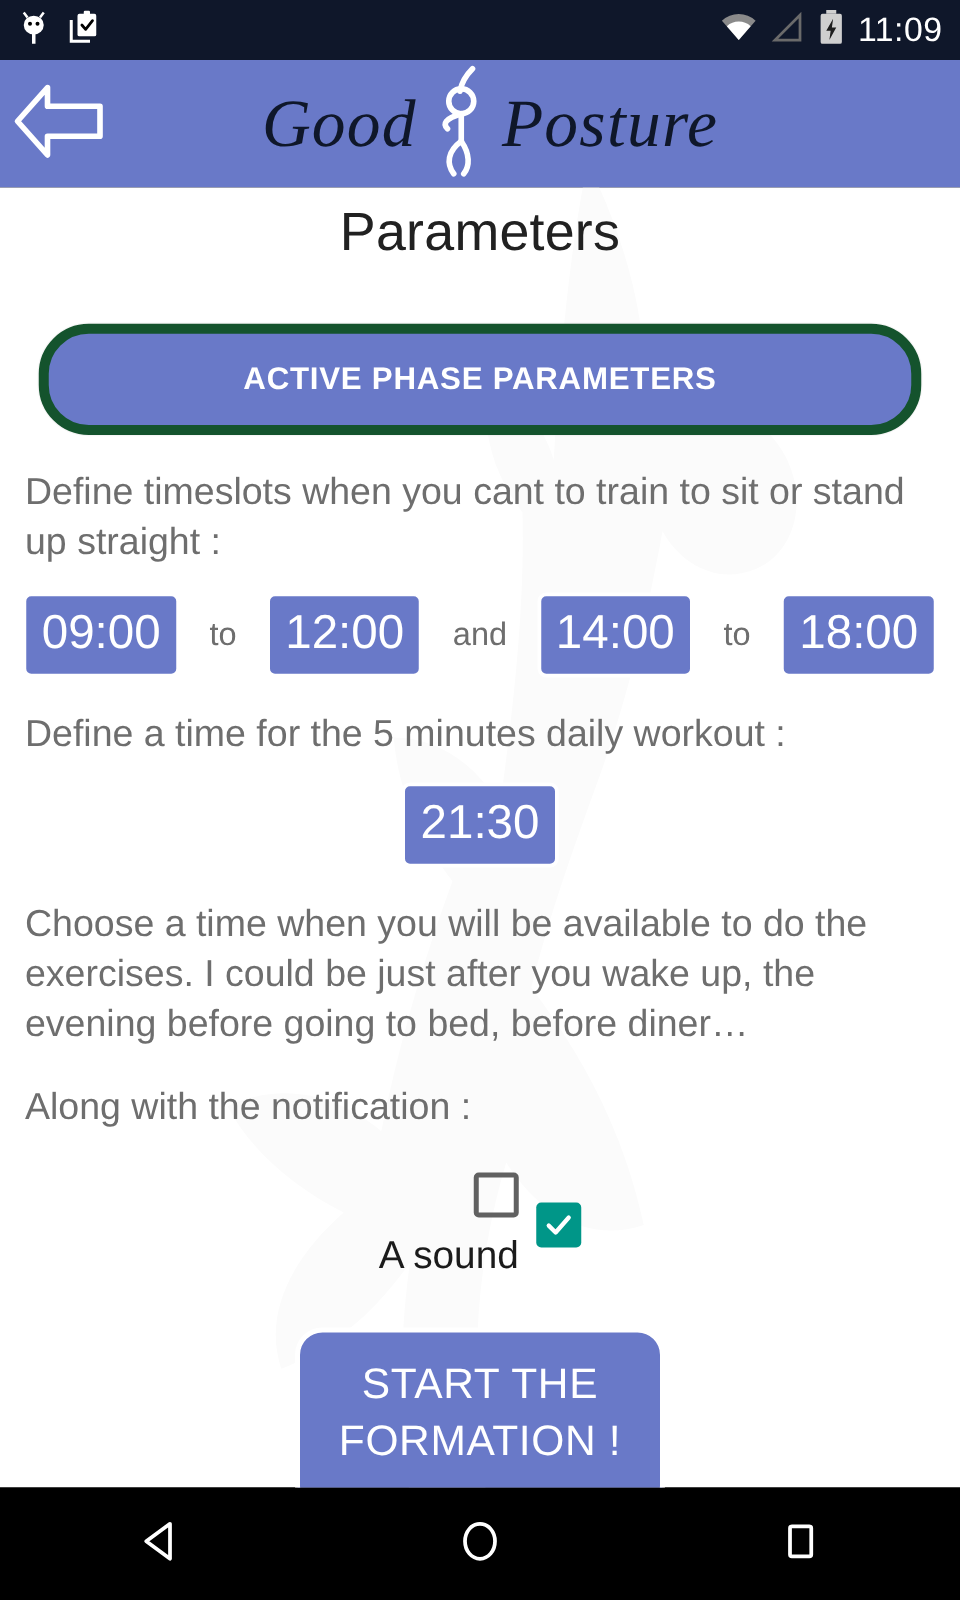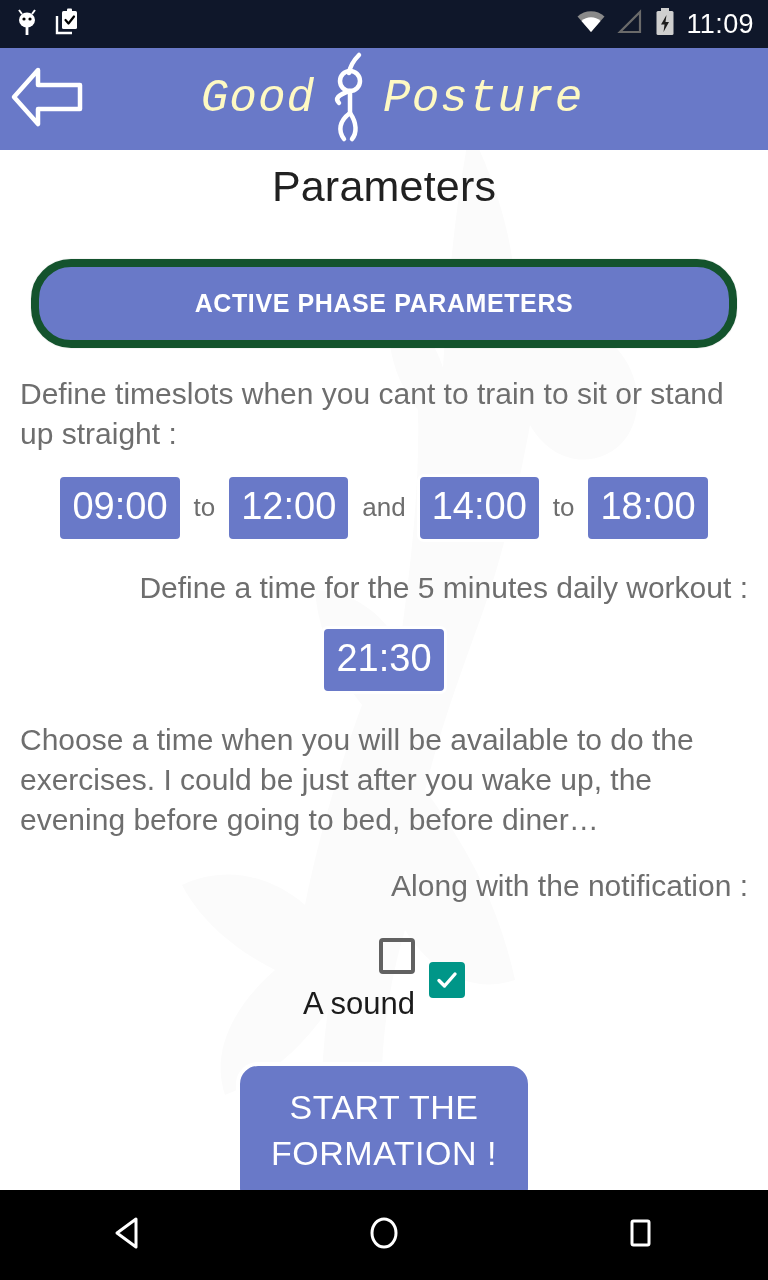--- a/index.html
+++ b/index.html
@@ -25,22 +25,22 @@
   .appbar{
     position:absolute; top:48px; left:0; width:768px; height:102px;
     background:#6979c8; display:flex; align-items:center;
   }
   .back-btn{ width:96px; height:102px; display:flex; align-items:center; justify-content:center; }
   .brand{
     flex:1; display:flex; align-items:center; justify-content:center;
     gap:4px; margin-right:80px;
   }
   .brand-word{
-    font-family:Liberation Mono, monospace;
-    font-style:italic; font-size:46px; color:#fef9c3;
+    font-family:Liberation Serif, serif;
+    font-style:italic; font-size:54px; color:#0f172a;
     letter-spacing:1px; line-height:1;
   }
 
   
   .content{
     position:absolute; top:150px; left:0; width:768px; height:1040px;
     background:#ffffff; overflow:hidden;
   }
   .watermark{
     position:absolute; inset:0; width:100%; height:100%;
@@ -59,25 +59,25 @@
     border:8px solid #14532d; border-radius:40px;
     font-size:25px; font-weight:700; letter-spacing:.6px;
     padding:22px 0; text-align:center;
     box-shadow:0 0 0 1px rgba(0,0,0,.04);
   }
 
   .para{
     color:#6e6e6e; font-size:30px; line-height:40px;
     padding:0 20px; margin-top:26px;
   }
-  .para.center{ text-align:right; }
+  .para.center{ text-align:left; }
 
   .chip-row{
     display:flex; align-items:center; justify-content:center;
-    gap:11px; margin-top:20px; flex-wrap:nowrap;
+    gap:24px; margin-top:20px; flex-wrap:nowrap;
   }
   .time-chip{
     background:#6979c8; color:#fff;
     font-size:38px; font-weight:400;
     padding:10px 12px 12px; border-radius:7px;
     border:3px solid #fff;
     line-height:1.05; white-space:nowrap;
   }
   .conj{ color:#6e6e6e; font-size:26px; }
 

